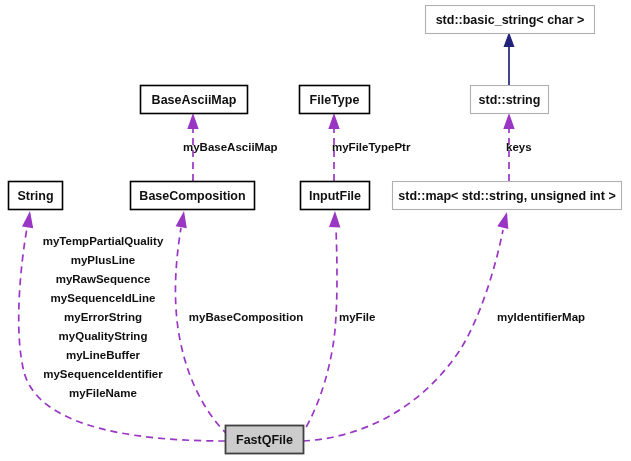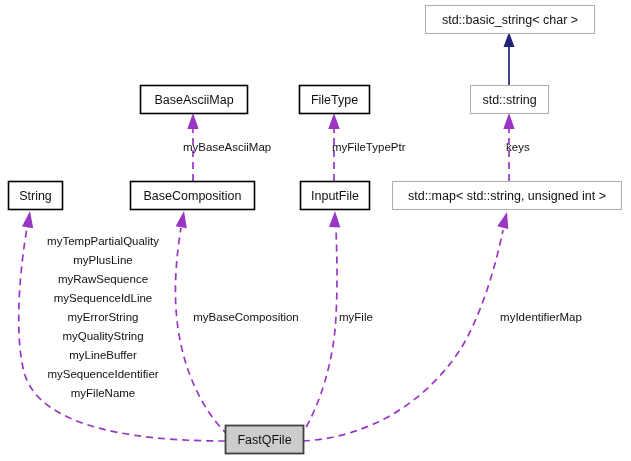--- a/index.html
+++ b/index.html
@@ -11,20 +11,21 @@
     width: 631px;
     height: 461px;
     overflow: hidden;
     font-family: "Liberation Sans", sans-serif;
   }
   #diagram-root {
     position: relative;
     width: 631px;
     height: 461px;
     background: #ffffff;
+    font-weight: bold;
   }
   svg#uml-canvas {
     display: block;
     width: 631px;
     height: 461px;
   }
   .node-box-strong {
     fill: #ffffff;
     stroke: #000000;
     stroke-width: 1.6;

